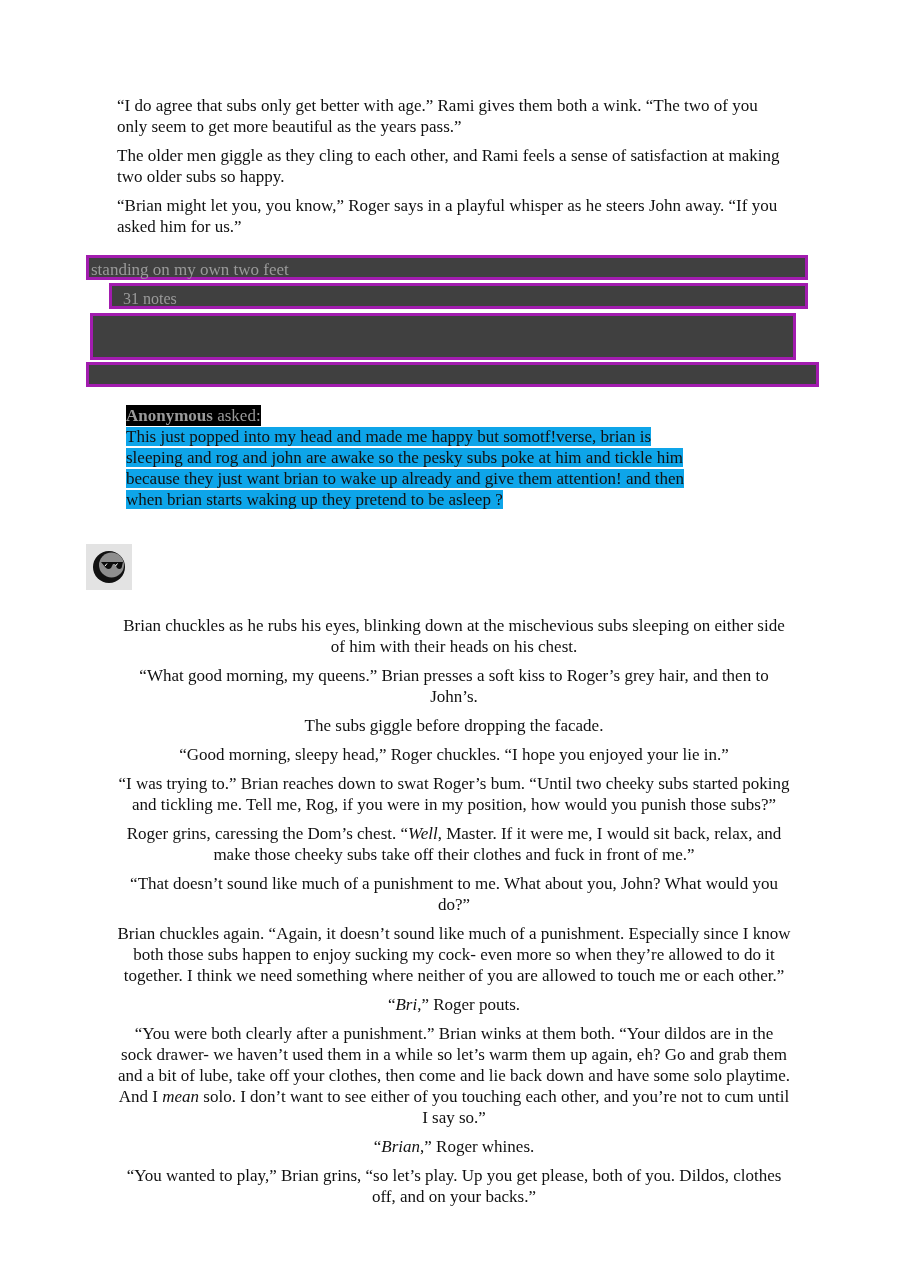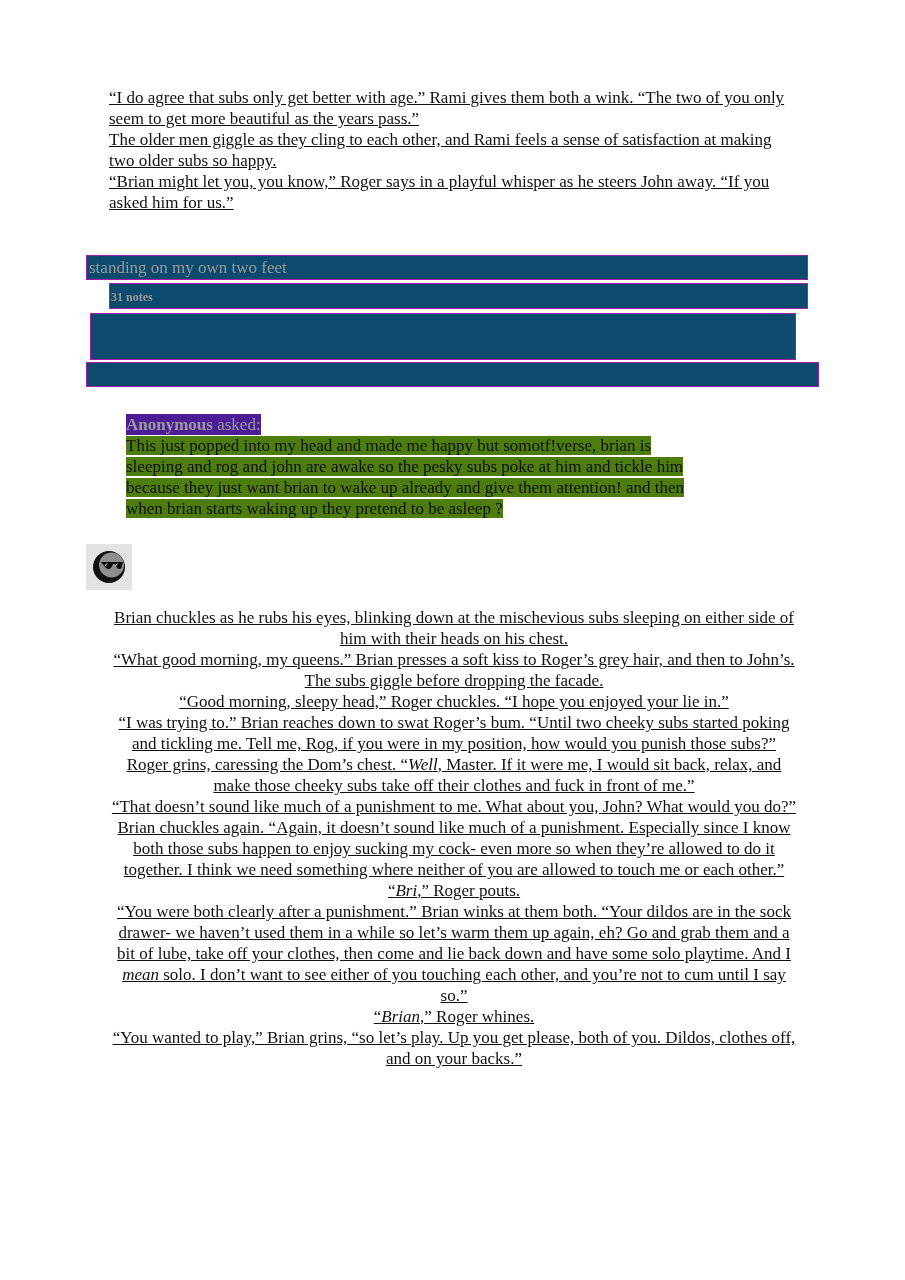--- a/index.html
+++ b/index.html
@@ -5,39 +5,39 @@
   html, body { margin: 0; padding: 0; background: #ffffff; }
   body {
     width: 905px; height: 1280px; position: relative; overflow: hidden;
     font-family: "Liberation Serif", "DejaVu Serif", serif;
     color: #111111;
   }
   .story {
     position: absolute; left: 109px; width: 690px;
     font-size: 17px; line-height: 21px;
   }
-  .story p { margin: 0; text-decoration: underline; }
+  .story p { margin: 8px; }
   .story em { font-style: italic; }
   #top-story { top: 87px; }
   .box {
     position: absolute; box-sizing: border-box;
-    border: 1px solid #a21caf; background: #0c4a6e;
+    border: 3px solid #a21caf; background: #404040;
   }
   #tags-box { left: 86px; top: 255px; width: 722px; height: 25px;
     color: #9a9a9a; font-size: 17px; line-height: 23px; padding-left: 2px; }
   #notes-box { left: 109px; top: 283px; width: 699px; height: 26px;
-    color: #9a9a9a; font-size: 12px; line-height: 26px; font-weight: bold; padding-left: 1px; }
+    color: #9a9a9a; font-size: 16px; line-height: 26px; font-weight: normal; padding-left: 11px; }
   #empty-box-1 { left: 90px; top: 313px; width: 706px; height: 47px; }
   #empty-box-2 { left: 86px; top: 362px; width: 733px; height: 25px; }
 
   #ask { position: absolute; left: 126px; top: 405px; width: 580px; font-size: 17px; line-height: 21px; }
-  #ask-header { display: inline-block; background: #4c1d95; color: #9a9a9a; margin-top: 9px; }
+  #ask-header { display: inline-block; background: #000000; color: #9a9a9a; }
   #ask-header b { font-weight: bold; }
   #ask-body { margin: 0; }
-  #ask-body span { background: #4d7c0f; box-decoration-break: clone; -webkit-box-decoration-break: clone; }
+  #ask-body span { background: #0ea5e9; box-decoration-break: clone; -webkit-box-decoration-break: clone; }
 
   #avatar {
     position: absolute; left: 86px; top: 544px; width: 46px; height: 46px;
     background: #e3e3e3; display: flex; align-items: center; justify-content: center;
   }
   #answer-story { top: 607px; text-align: center; }
 </style>
 </head>
 <body>
 

